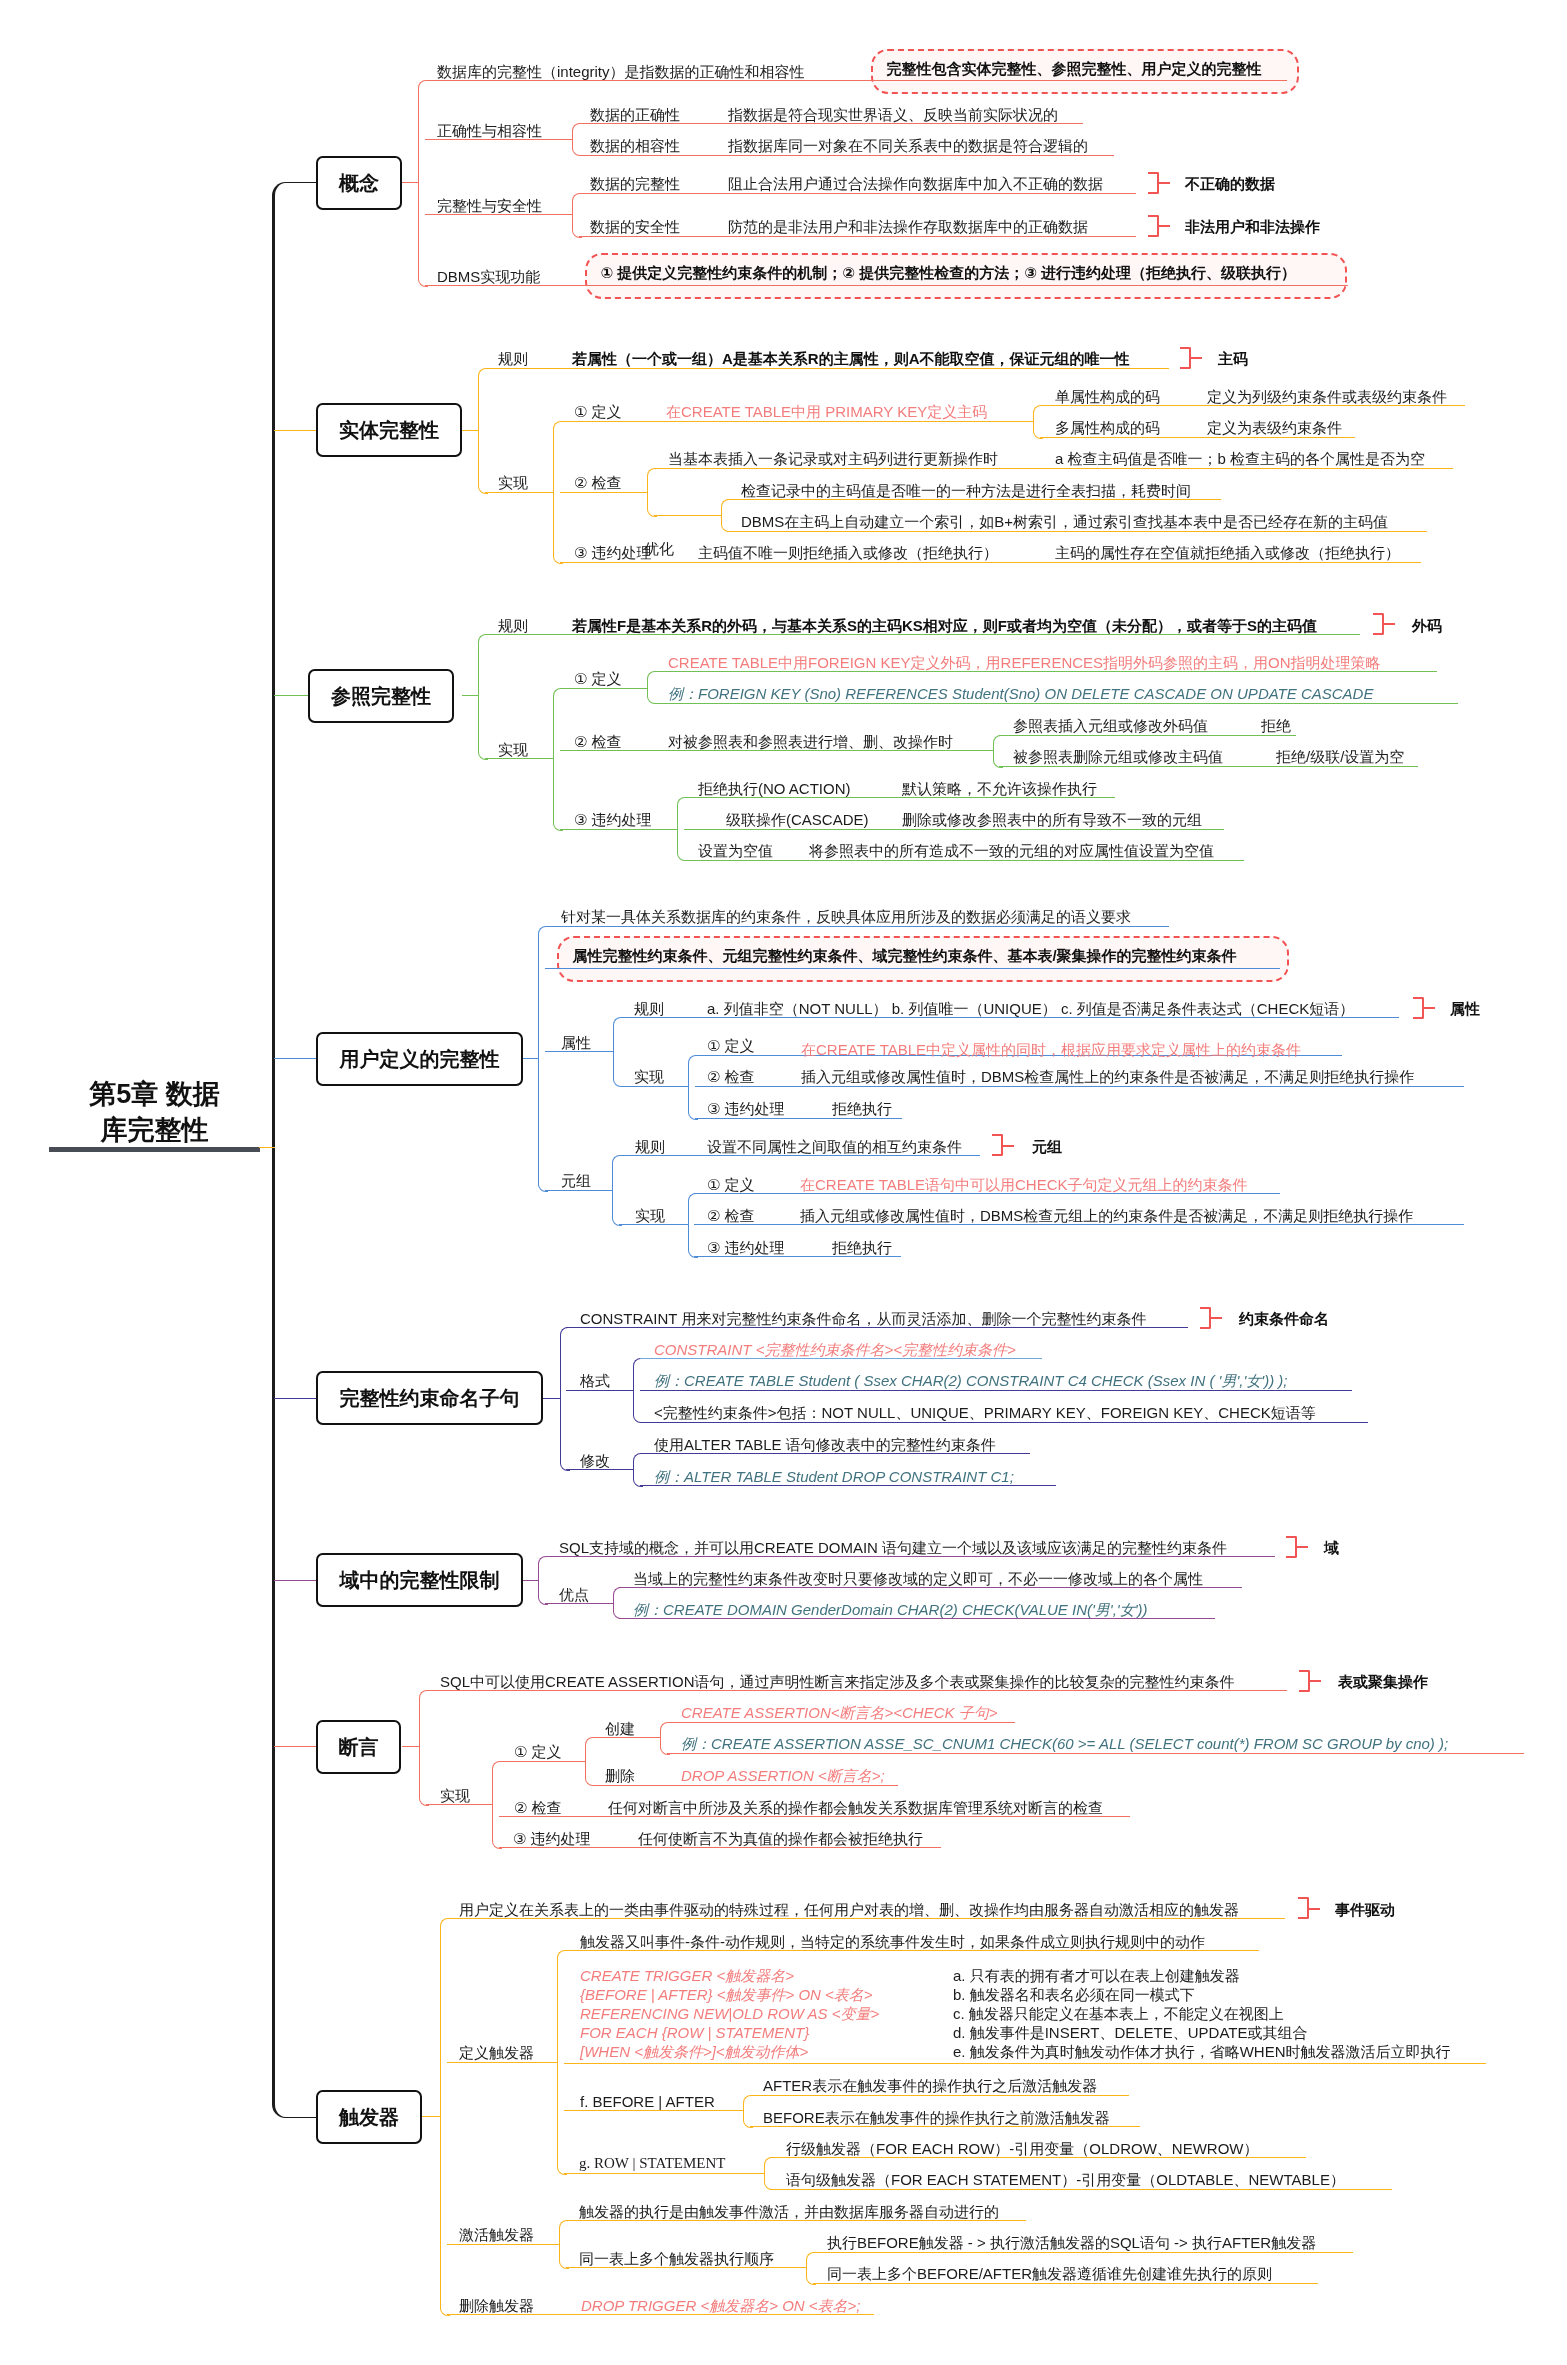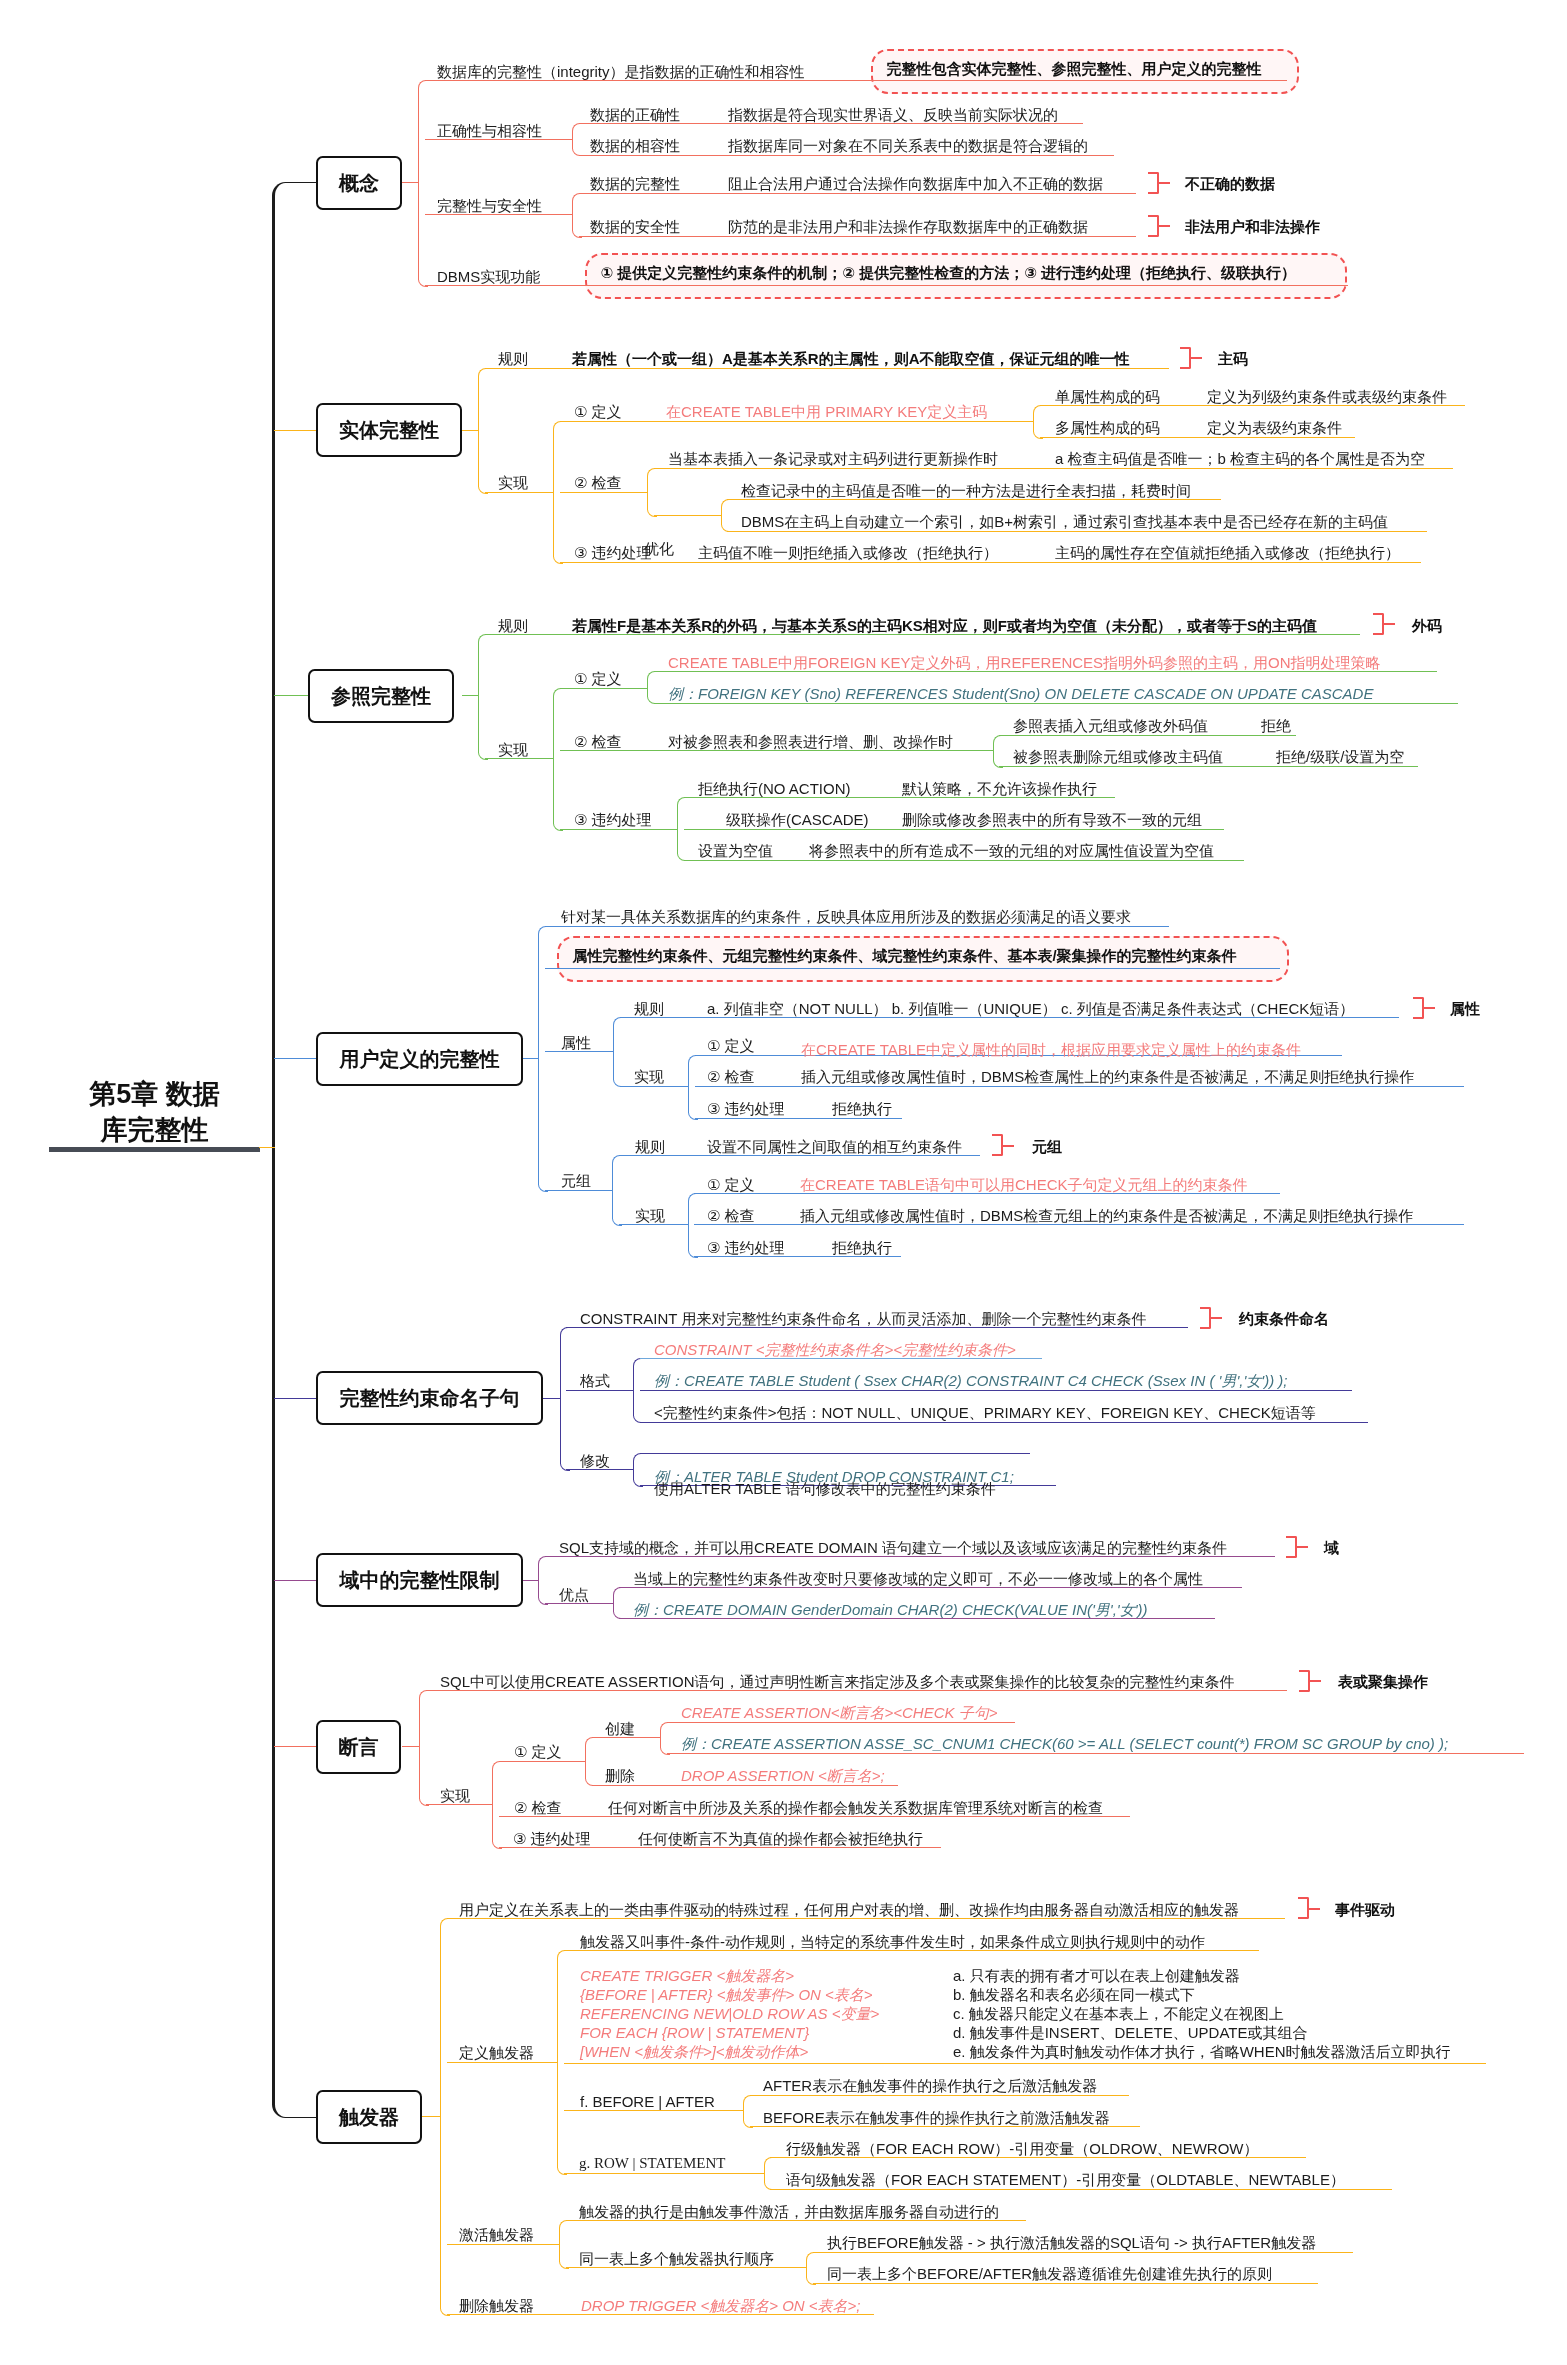--- a/index.html
+++ b/index.html
@@ -257,21 +257,21 @@
 <div class="t redi" style="left:654px;top:1340px;">CONSTRAINT &lt;完整性约束条件名&gt;&lt;完整性约束条件&gt;</div>
 <i class="ul ci" style="left:640px;top:1390px;width:712px;"></i>
 <div class="t teal" style="left:654px;top:1371px;">例：CREATE TABLE Student ( Ssex CHAR(2) CONSTRAINT C4 CHECK (Ssex IN ( '男','女')) );</div>
 <i class="ul ci" style="left:640px;top:1422px;width:728px;"></i>
 <div class="t" style="left:654px;top:1403px;">&lt;完整性约束条件&gt;包括：NOT NULL、UNIQUE、PRIMARY KEY、FOREIGN KEY、CHECK短语等</div>
 
 <i class="ul ci" style="left:566px;top:1469px;width:67px;"></i>
 <div class="t" style="left:580px;top:1451px;">修改</div>
 <i class="vc ci" style="left:633px;top:1453px;height:34px;"></i>
 <i class="ul ci" style="left:640px;top:1453px;width:390px;"></i>
-<div class="t" style="left:654px;top:1435px;margin-top:44px;">使用ALTER TABLE 语句修改表中的完整性约束条件</div>
+<div class="t" style="left:654px;top:1435px;">使用ALTER TABLE 语句修改表中的完整性约束条件</div>
 <i class="ul ci" style="left:640px;top:1485px;width:416px;"></i>
 <div class="t teal" style="left:654px;top:1467px;">例：ALTER TABLE Student  DROP CONSTRAINT C1;</div>
 
 <i class="ul cp" style="left:523px;top:1580px;width:15px;"></i>
 <i class="vc cp" style="left:538px;top:1556px;height:49px;"></i>
 <i class="ul cp" style="left:545px;top:1556px;width:730px;"></i>
 <div class="t" style="left:559px;top:1538px;">SQL支持域的概念，并可以用CREATE DOMAIN 语句建立一个域以及该域应该满足的完整性约束条件</div>
 <i class="brk" style="left:1286px;top:1536px;"></i>
 <i class="tick" style="left:1297px;top:1546px;"></i>
 <div class="t b" style="left:1324px;top:1538px;">域</div>

